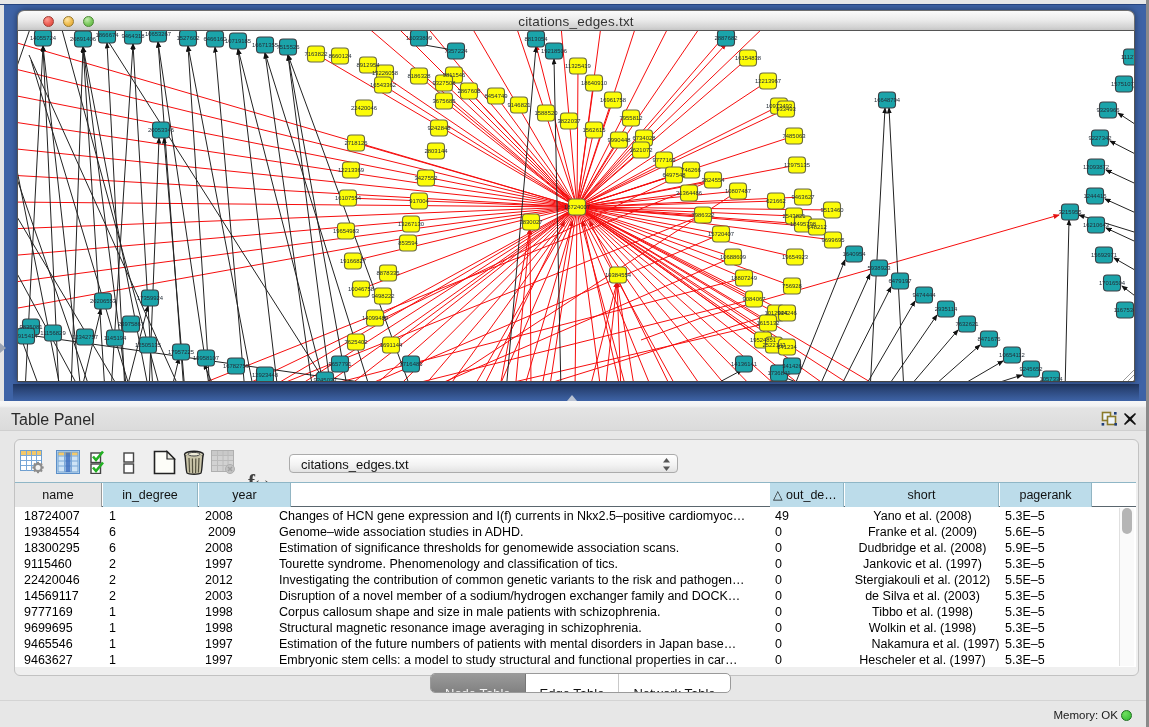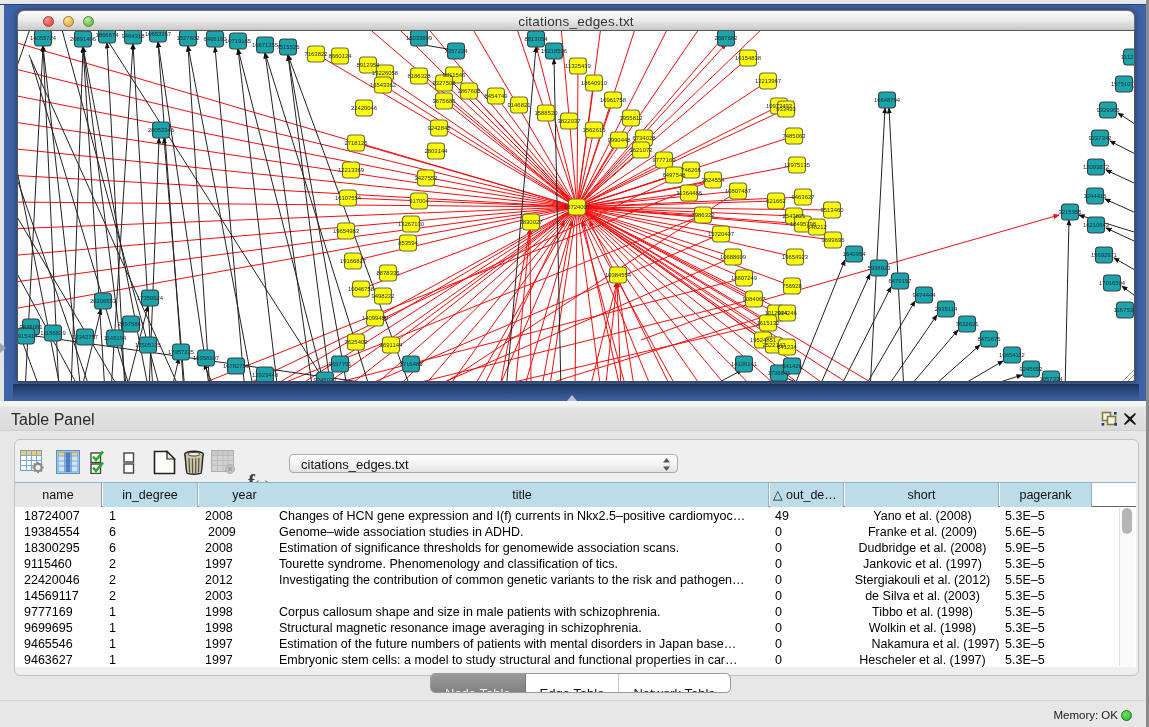--- a/index.html
+++ b/index.html
@@ -641,21 +641,20 @@
   <span style="position:absolute;left:11px;top:1px;font-size:13px;color:#111;line-height:17px">citations_edges.txt</span>
   <svg style="position:absolute;right:6px;top:3px" width="9" height="13" viewBox="0 0 9 13">
    <path d="M4.5,0 L8,4.6 L1,4.6 Z" fill="#555"></path>
       <path d="M4.5,13 L8,8.4 L1,8.4 Z" fill="#555"></path>
     </svg>
 </div>
 <div class="abs" id="thead">
   <div class="hcell" style="left:0;width:87px;background:#e6e6e6;border-right:1px solid #9a9a9a">name</div>
   <div class="hcell" style="left:88px;width:95px">in_degree</div>
   <div class="hcell" style="left:184px;width:92px">year</div>
-  <div class="hcell" style="left:261px;width:493px">title</div>
   <div class="hcell" style="left:755px;width:74px;text-align:left;padding-left:3px">△ out_de…</div>
   <div class="hcell" style="left:830px;width:154px">short</div>
   <div class="hcell" style="left:985px;width:92px">pagerank</div>
 </div>
 <div class="abs" id="tbody"></div>
 <div class="abs" id="vsb">
     <div class="thumb"></div>
   </div>
 <div class="trow" style="top:508px">
 <span style="left:24px">18724007</span>
@@ -699,20 +698,21 @@
     <span style="left:205px">2012</span>
 <span style="left:279px;width:486px;overflow:hidden">Investigating the contribution of common genetic variants to the risk and pathogen…</span>
     <span style="left:775px">0</span>
 <span class="ctr" style="left:845px;width:155px">Stergiakouli et al. (2012)</span>
     <span style="left:1005px">5.5E–5</span>
   </div>
 <div class="trow" style="top:588px">
 <span style="left:24px">14569117</span>
     <span style="left:109px">2</span>
     <span style="left:205px">2003</span>
+<span style="left:279px;width:486px;overflow:hidden">Disruption of a novel member of a sodium/hydrogen exchanger family and DOCK…</span>
     <span style="left:775px">0</span>
 <span class="ctr" style="left:845px;width:155px">de Silva et al. (2003)</span>
     <span style="left:1005px">5.3E–5</span>
   </div>
 <div class="trow" style="top:604px">
 <span style="left:24px">9777169</span>
     <span style="left:109px">1</span>
     <span style="left:205px">1998</span>
 <span style="left:279px;width:486px;overflow:hidden">Corpus callosum shape and size in male patients with schizophrenia.</span>
     <span style="left:775px">0</span>

